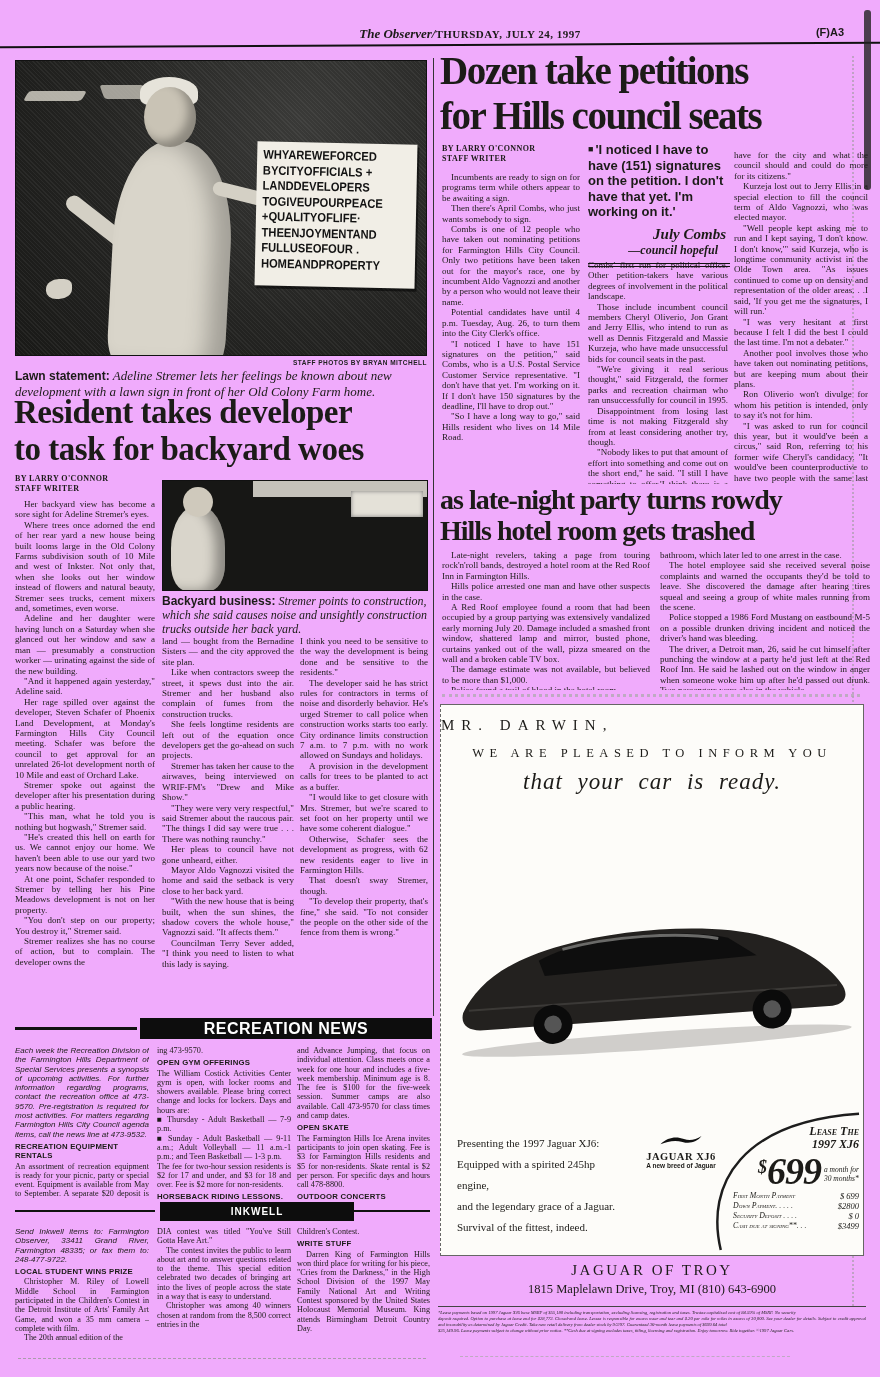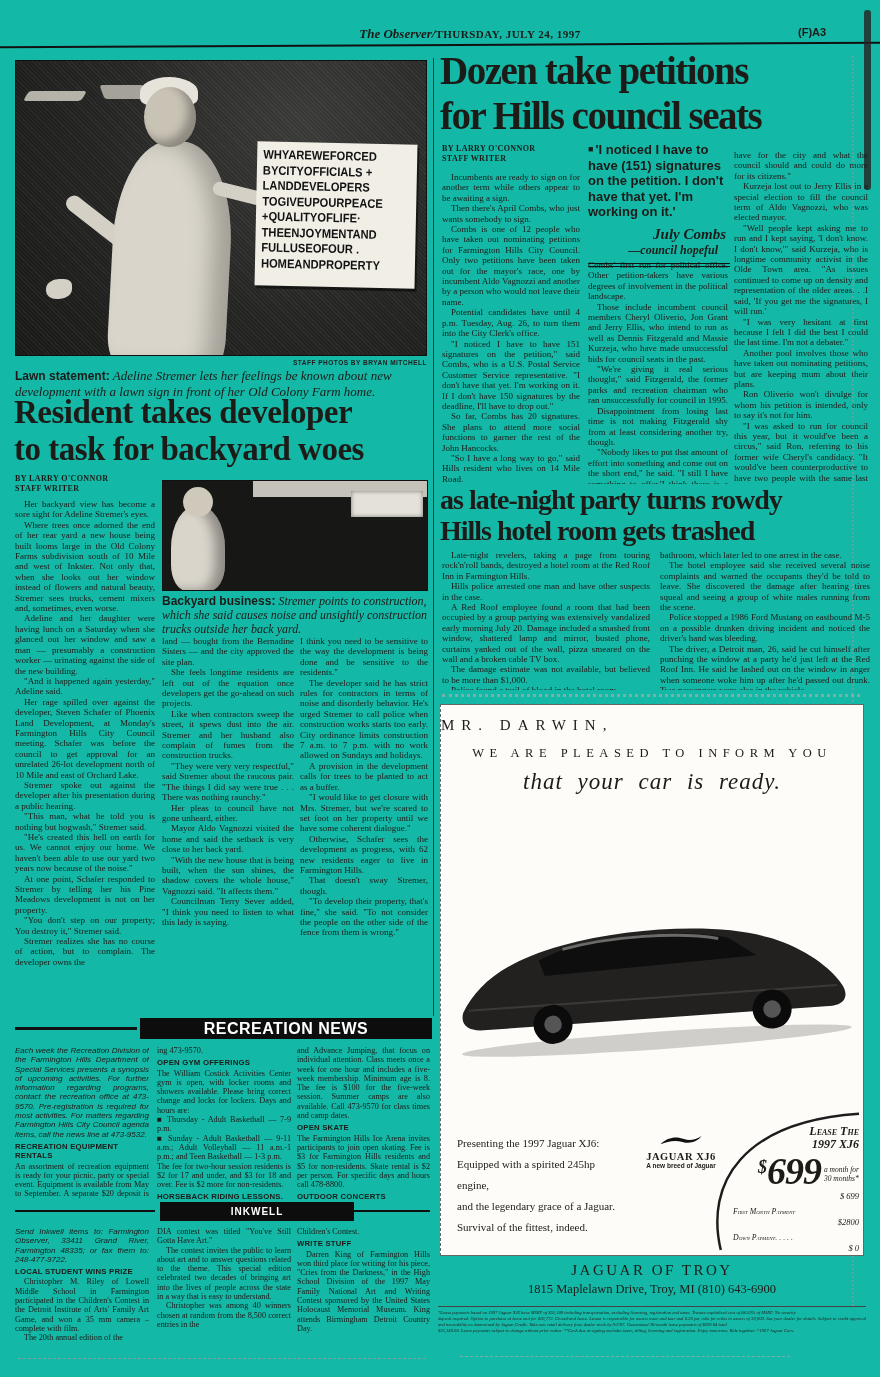--- a/index.html
+++ b/index.html
@@ -1,24 +1,24 @@
 <!DOCTYPE html>
 <html><head>
 <meta charset="utf-8">
 <style>
   * { box-sizing: border-box; margin: 0; padding: 0; }
   html,body { background:#d8d6d1; }
   body { font-family:"Liberation Serif","DejaVu Serif",serif; color:#1c1b18; }
-  .page { position:relative; width:880px; height:1377px; background:#14b8a6; margin:0 auto; overflow:hidden; }
+  .page { position:relative; width:880px; height:1377px; background:#f0abfc; margin:0 auto; overflow:hidden; }
 
   
   .masthead { position:absolute; top:24px; left:230px; width:480px; text-align:center; white-space:nowrap; }
   .mast-title { font-style:italic; font-weight:bold; font-size:13px; }
   .mast-date { font-weight:bold; font-size:11px; letter-spacing:.5px; }
-  .page-number { position:absolute; top:26px; left:798px; width:64px; text-align:left; font-weight:bold; font-size:11px; font-family:"Liberation Sans",sans-serif; }
+  .page-number { position:absolute; top:26px; left:798px; width:64px; text-align:center; font-weight:bold; font-size:11px; font-family:"Liberation Sans",sans-serif; }
   .rule-top { position:absolute; top:44px; left:0; width:880px; height:2px; background:#111; transform:rotate(-.3deg); }
   .ink-streak { position:absolute; left:864px; top:10px; width:7px; height:180px; background:#222; border-radius:3px; opacity:.8; }
   .dotted-edge { position:absolute; left:852px; top:56px; height:1250px; width:0; border-left:2px dotted #999; opacity:.55; }
   .v-divider { position:absolute; left:433px; top:58px; width:1px; height:958px; background:#333; }
 
   
   .art { position:absolute; font-size:9px; line-height:10.4px; text-align:justify; overflow:hidden; }
   .small-art { position:absolute; font-size:8.2px; line-height:9.3px; text-align:justify; overflow:hidden; }
   .blk { margin:0; }
   .blk.bp { text-indent:9px; }
@@ -95,21 +95,21 @@
   .ad-logo-name { font-weight:bold; font-size:10.5px; letter-spacing:.5px; }
   .ad-logo-tag { font-family:"Liberation Sans",sans-serif; font-weight:bold; font-size:6.5px; }
   .ad-arc { position:absolute; left:262px; top:398px; width:158px; height:150px; }
   .ad-lease { position:absolute; left:292px; top:420px; width:126px; }
   .lease-head { font-style:italic; font-weight:bold; font-size:12px; font-variant:small-caps; text-align:right; line-height:13px; }
   .price-row { display:flex; justify-content:flex-end; align-items:flex-start; margin:2px 0 2px; }
   .price-cur { font-size:18px; font-weight:bold; font-style:italic; margin-top:4px; }
   .price-num { font-size:38px; font-weight:bold; font-style:italic; line-height:36px; letter-spacing:-1px; }
   .price-notes { font-style:italic; font-size:7.5px; line-height:9px; margin:12px 0 0 3px; }
   .lrow { display:flex; justify-content:space-between; line-height:10px; }
-  .lrow .ll { font-variant:small-caps; font-style:italic; font-size:7.8px;margin-top:16px; }
+  .lrow .ll { font-variant:small-caps; font-style:italic; font-size:7.8px; }
   .lrow .lv { font-size:8.5px; font-style:italic; }
   .dealer { position:absolute; left:440px; top:1262px; width:424px; text-align:center; }
   .dealer-name { font-size:15px; letter-spacing:2.5px; }
   .dealer-addr { font-size:12.5px; margin-top:3px;text-align:center; }
   .fp-rule { position:absolute; left:438px; top:1306px; width:428px; border-top:1px solid #444; }
   .fine-print { position:absolute; left:438px; top:1310px; width:428px; font-size:4.6px; line-height:6px; color:#222; text-align:justify; font-style:italic; }
 
   
   .sec-bar { position:absolute; background:#0d0d0d; color:#fff; font-family:"Liberation Sans","DejaVu Sans",sans-serif; font-weight:bold; text-align:center; }
   .rec-bar { left:140px; top:1018px; width:292px; height:21px; font-size:16px; letter-spacing:.5px; line-height:21px; }
@@ -190,22 +190,23 @@
     <div class="p2-sky"></div>
     <div class="p2-house"></div>
     <div class="p2-person"></div>
     <div class="p2-head"></div>
   </figure>
   <div class="caption caption2">
     <span class="cap-lead">Backyard business:</span><span>Stremer points to construction, which she said causes noise and unsightly construction trucks outside her back yard.</span>
   </div>
   <div class="art res-col2">
       <div class="blk bp0">land — bought from the Bernadine Sisters — and the city approved the site plan.</div>
+      <div class="blk bp">Like when contractors sweep the street, it spews dust into the air. Stremer and her husband also complain of fumes from the construction trucks.</div>
       <div class="blk bp">She feels longtime residents are left out of the equation once developers get the go-ahead on such projects.</div>
-      <div class="blk bp">Like when contractors sweep the street, it spews dust into the air. Stremer and her husband also complain of fumes from the construction trucks.</div>
+      <div class="blk bp">Stremer has taken her cause to the airwaves, being interviewed on WRIF-FM's "Drew and Mike Show."</div>
       <div class="blk bp">"They were very very respectful," said Stremer about the raucous pair. "The things I did say were true . . . There was nothing raunchy."</div>
       <div class="blk bp">Her pleas to council have not gone unheard, either.</div>
       <div class="blk bp">Mayor Aldo Vagnozzi visited the home and said the setback is very close to her back yard.</div>
       <div class="blk bp">"With the new house that is being built, when the sun shines, the shadow covers the whole house," Vagnozzi said. "It affects them."</div>
       <div class="blk bp">Councilman Terry Sever added, "I think you need to listen to what this lady is saying.</div>
     </div>
   <div class="art res-col3">
       <div class="blk bp0">I think you need to be sensitive to the way the development is being done and be sensitive to the residents."</div>
       <div class="blk bp">The developer said he has strict rules for contractors in terms of noise and disorderly behavior. He's urged Stremer to call police when construction works starts too early. City ordinance limits construction 7 a.m. to 7 p.m. with no work allowed on Sundays and holidays.</div>
       <div class="blk bp">A provision in the development calls for trees to be planted to act as a buffer.</div>
@@ -217,26 +218,25 @@
 
   <h1 class="dz-headline">
     <div>Dozen take petitions</div>
     <div>for Hills council seats</div>
   </h1>
   <div class="byline dz-byline">
     <div>BY LARRY O'CONNOR</div>
     <div>STAFF WRITER</div>
   </div>
   <div class="art dz-col1">
-      <div class="blk bp">Incumbents are ready to sign on for another term while others appear to be awaiting a sign.</div>
+      <div class="blk bp">Incumbents are ready to sign on for programs term while others appear to be awaiting a sign.</div>
       <div class="blk bp">Then there's April Combs, who just wants somebody to sign.</div>
       <div class="blk bp">Combs is one of 12 people who have taken out nominating petitions for Farmington Hills City Council. Only two petitions have been taken out for the mayor's race, one by incumbent Aldo Vagnozzi and another by a person who would not leave their name.</div>
       <div class="blk bp">Potential candidates have until 4 p.m. Tuesday, Aug. 26, to turn them into the City Clerk's office.</div>
       <div class="blk bp">"I noticed I have to have 151 signatures on the petition," said Combs, who is a U.S. Postal Service Customer Service representative. "I don't have that yet. I'm working on it. If I don't have 150 signatures by the deadline, I'll have to drop out."</div>
-      <div class="blk bp">So far, Combs has 20 signatures. She plans to attend more social functions to garner the rest of the John Hancocks.</div>
       <div class="blk bp">"So I have a long way to go," said Hills resident who lives on 14 Mile Road.</div>
     </div>
   <div class="pullquote">
     <div class="pq-text">
       <span class="pq-sq">■</span><span>'I noticed I have to have (151) signatures on the petition. I don't have that yet. I'm working on it.'</span>
     </div>
     <div class="pq-attr">July Combs</div>
     <div class="pq-role">—council hopeful</div>
   </div>
   <div class="art dz-col2">

